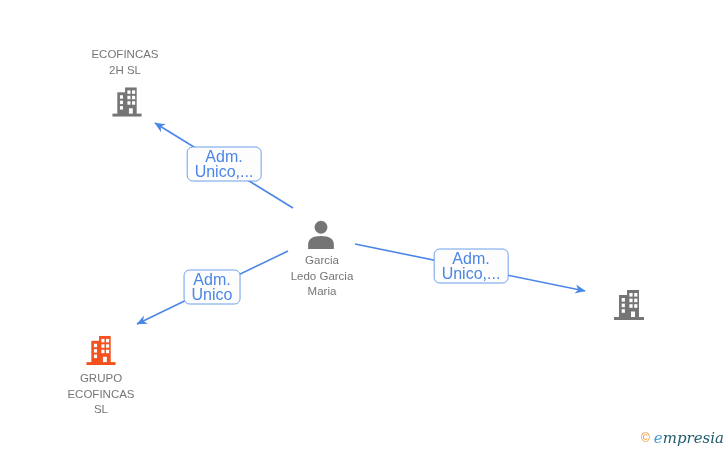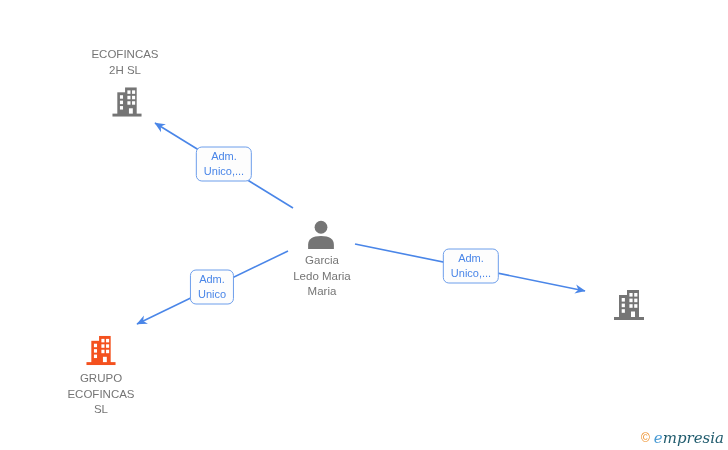--- a/index.html
+++ b/index.html
@@ -19,21 +19,21 @@
     position:absolute; transform:translateX(-50%);
     text-align:center; color:var(--node-text-gray,#757575);
     font-size:11.5px; line-height:15.5px; white-space:nowrap;
   }
   .node-label span { display:block; }
 
   .edge-label {
     position:absolute; transform:translate(-50%,-50%);
     background:#fdfdfd; border:1.5px solid var(--edge-label-border,#6d9eeb);
     border-radius:6px; padding:1px 7px 2px;
-    color:var(--edge-blue,#4a86e8); font-size:11px; line-height:15px;
+    color:var(--edge-blue,#4a86e8); font-size:16px; line-height:15px;
     text-align:center; white-space:nowrap;
   }
   .edge-label span { display:block; }
 
   #logo {
     position:absolute; right:4px; bottom:3px;
     font-size:14px; white-space:nowrap;
   }
   #logo .copy { color:var(--logo-copyright-orange,#ee8a1e); font-size:12px; vertical-align:1px; }
   #logo .brand { font-family:"DejaVu Serif", serif; font-style:italic; font-size:15px; }
@@ -92,21 +92,21 @@
       </svg>
   </div>
 
   <div class="node-icon icon-gray" style="left:321px; top:219px;">
     <svg width="33" height="33">
         <use href="#person-glyph"></use>
       </svg>
   </div>
   <div class="node-label" style="left:322px; top:253px;">
     <span>Garcia</span>
-    <span>Ledo Maria</span>
+    <span>Ledo Garcia</span>
     <span>Maria</span>
   </div>
 
   <div class="node-icon icon-orange" style="left:101px; top:334px;">
     <svg width="31" height="33">
         <use href="#building-glyph"></use>
       </svg>
   </div>
   <div class="node-label" style="left:101px; top:371px;">
     <span>GRUPO</span>

